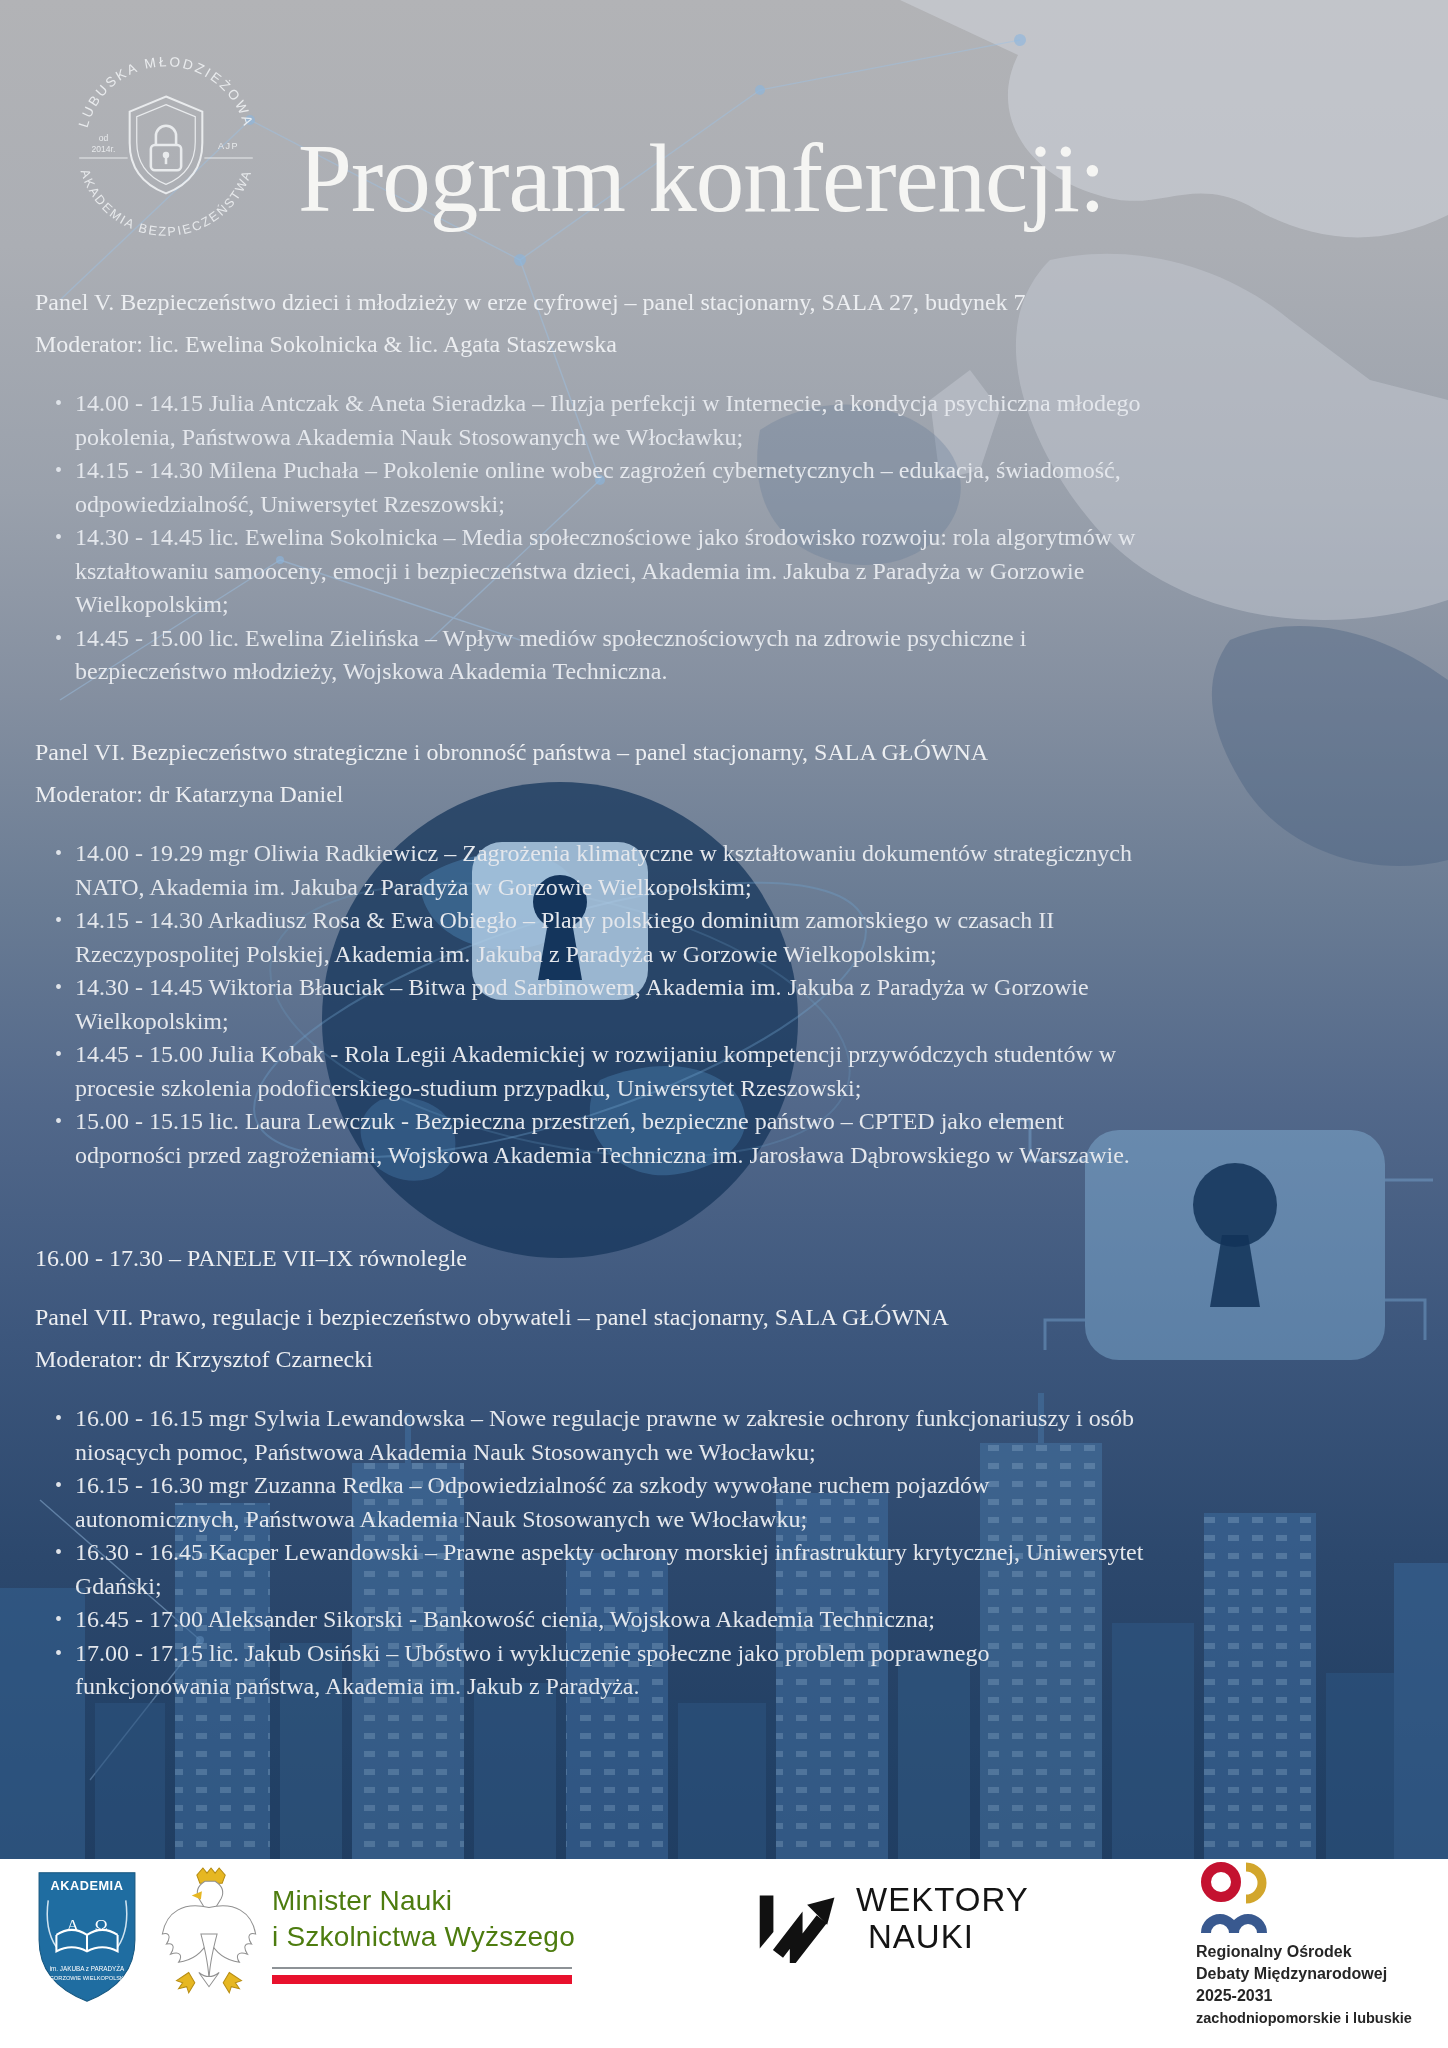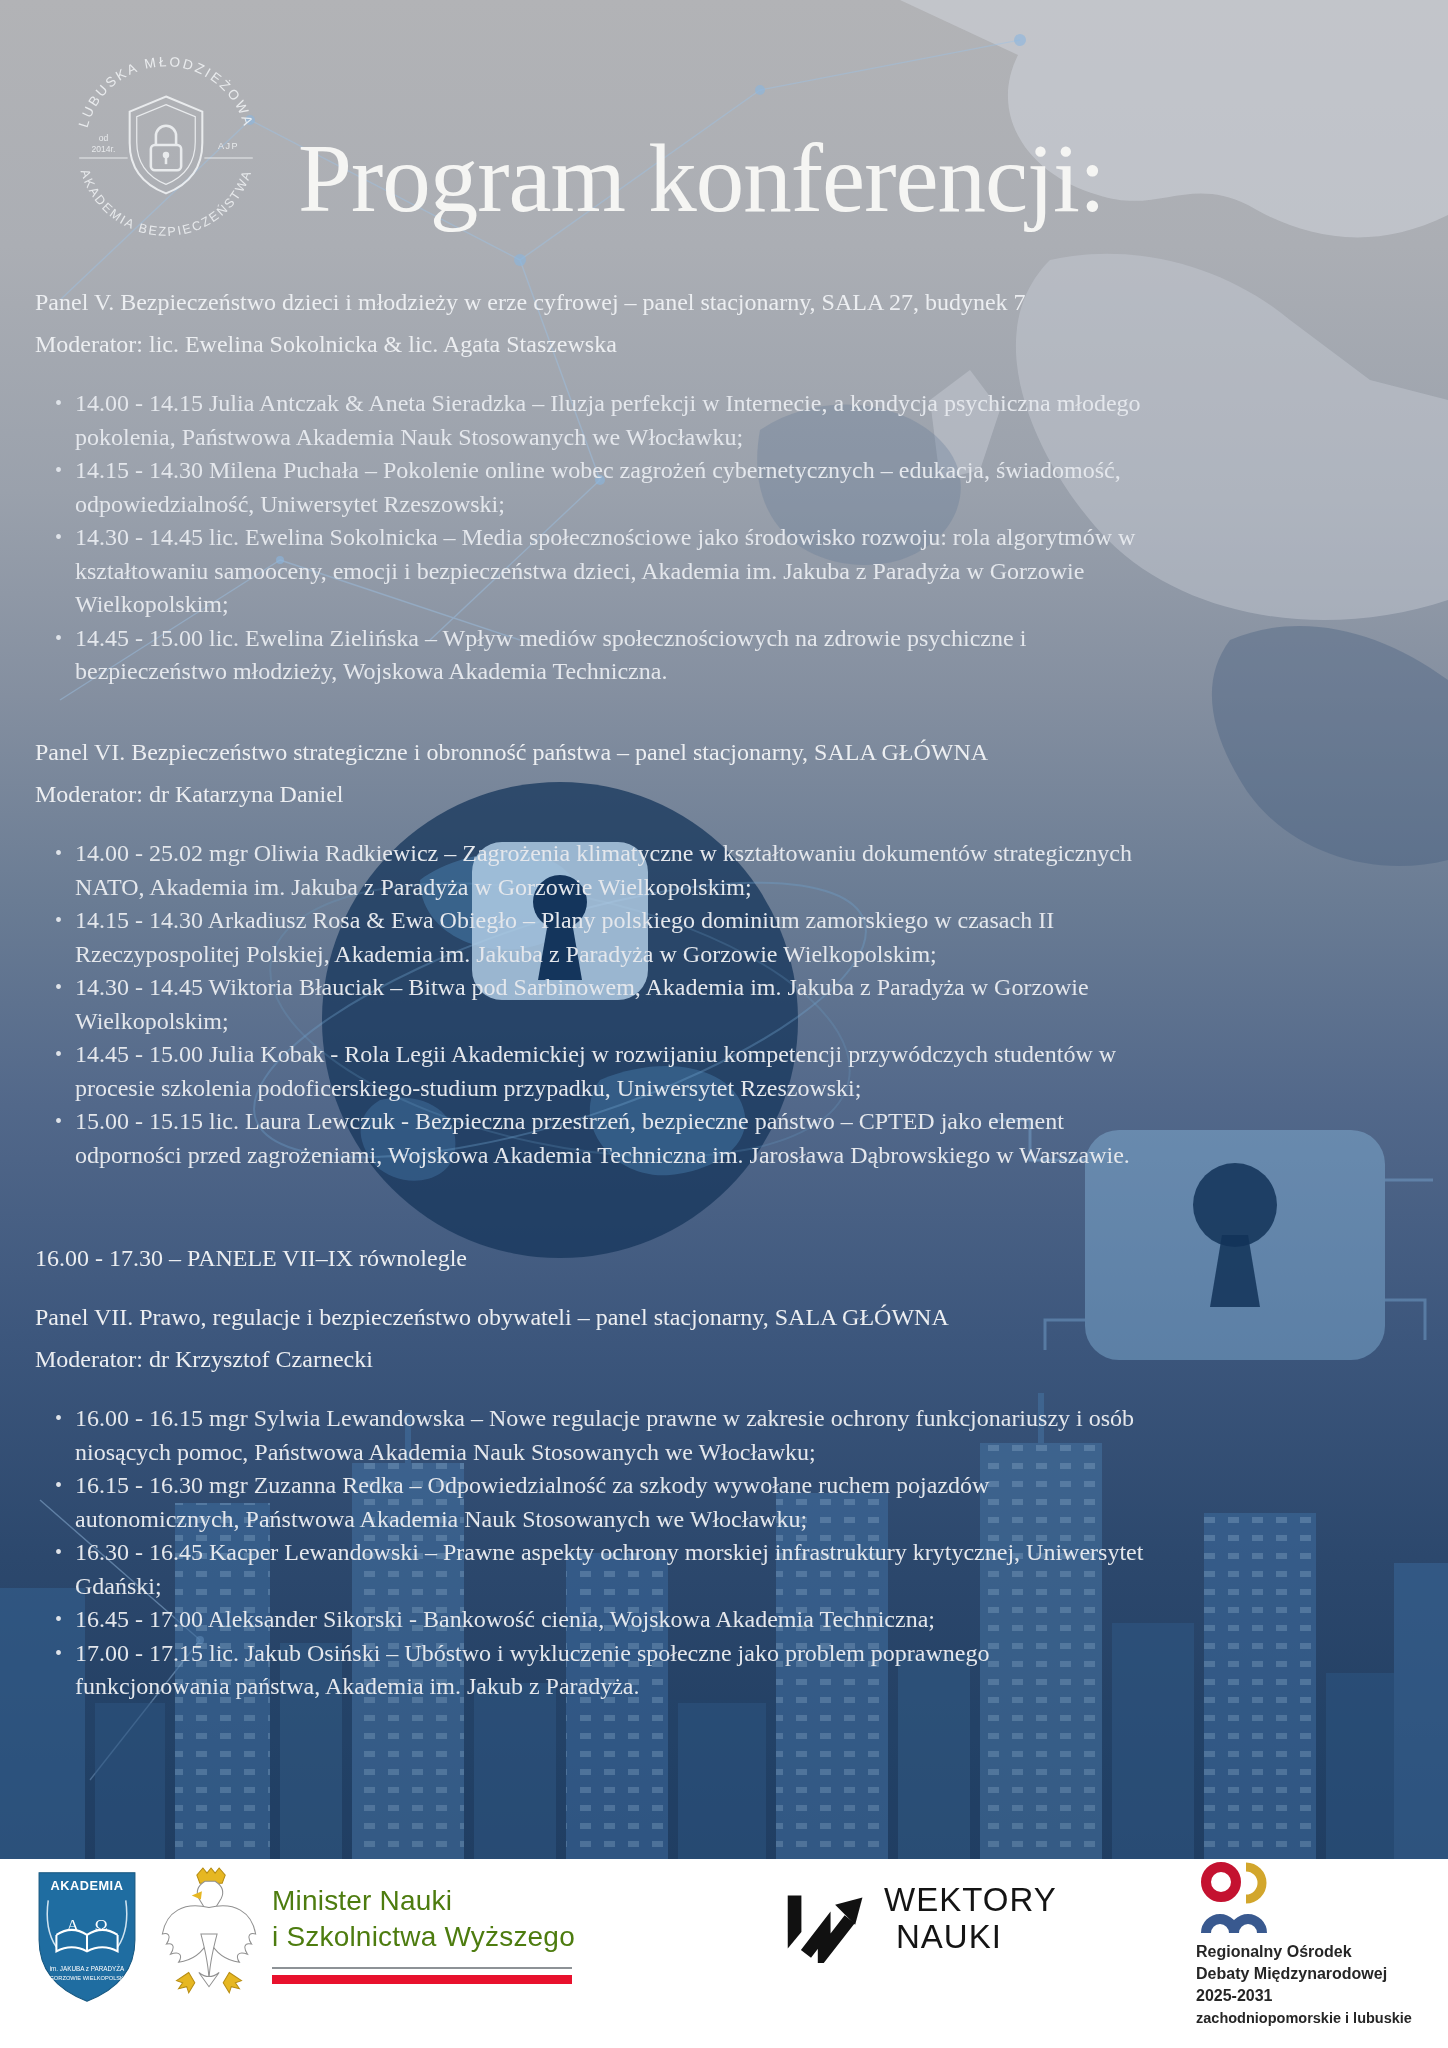--- a/index.html
+++ b/index.html
@@ -39,21 +39,21 @@
     position:absolute;left:0;bottom:0;width:1448px;height:189px;
     background:#ffffff;z-index:3;font-family:"Liberation Sans", sans-serif;
   }
   .crest{position:absolute;left:36px;top:10px;width:102px;height:136px;}
   .eagle{position:absolute;left:158px;top:6px;width:102px;height:142px;}
   .minister{position:absolute;left:272px;top:24px;color:#4d7c0f;}
   .minister .ln{font-size:28px;line-height:36px;font-weight:400;letter-spacing:.2px;}
   .pl-underline{width:300px;margin-top:12px;}
   .pl-underline .gray{height:2px;background:#8d9296;}
   .pl-underline .red{height:9px;background:#e8112d;margin-top:6px;}
-  .wektory{position:absolute;left:778px;top:22px;display:flex;align-items:flex-start;}
+  .wektory{position:absolute;left:750px;top:22px;display:flex;align-items:flex-start;}
   .wektory-mark{width:96px;height:82px;}
   .wektory-text{margin-left:10px;color:#141414;font-weight:300;}
   .wektory-text .w1,.wektory-text .w2{font-size:33px;line-height:37px;letter-spacing:1px;}
   .wektory-text .w2{padding-left:12px;}
   .rodm{position:absolute;left:1196px;top:0;color:#262626;}
   .rodm-mark{width:94px;height:78px;display:block;margin:2px 0 2px 2px;}
   .rodm .r1{font-size:16px;line-height:22px;font-weight:700;}
   .rodm .r4{font-size:14.5px;line-height:22px;font-weight:600;}
 </style>
 </head>
@@ -192,21 +192,21 @@
         <li>14.15 - 14.30 Milena Puchała – Pokolenie online wobec zagrożeń cybernetycznych – edukacja, świadomość, odpowiedzialność, Uniwersytet Rzeszowski;</li>
         <li>14.30 - 14.45 lic. Ewelina Sokolnicka – Media społecznościowe jako środowisko rozwoju: rola algorytmów w kształtowaniu samooceny, emocji i bezpieczeństwa dzieci, Akademia im. Jakuba z Paradyża w Gorzowie Wielkopolskim;</li>
         <li>14.45 - 15.00 lic. Ewelina Zielińska – Wpływ mediów społecznościowych na zdrowie psychiczne i bezpieczeństwo młodzieży, Wojskowa Akademia Techniczna.</li>
       </ul>
     </section>
 
     <section class="panel" style="top:731px;">
       <p class="panel-title">Panel VI. Bezpieczeństwo strategiczne i obronność państwa – panel stacjonarny, SALA GŁÓWNA</p>
       <p class="panel-moderator">Moderator: dr Katarzyna Daniel</p>
       <ul class="talk-list">
-        <li>14.00 - 25.02 mgr Oliwia Radkiewicz – Zagrożenia klimatyczne w kształtowaniu dokumentów strategicznych NATO, Akademia im. Jakuba z Paradyża w Gorzowie Wielkopolskim;</li>
+        <li>14.00 - 19.29 mgr Oliwia Radkiewicz – Zagrożenia klimatyczne w kształtowaniu dokumentów strategicznych NATO, Akademia im. Jakuba z Paradyża w Gorzowie Wielkopolskim;</li>
         <li>14.15 - 14.30 Arkadiusz Rosa &amp; Ewa Obiegło – Plany polskiego dominium zamorskiego w czasach II Rzeczypospolitej Polskiej, Akademia im. Jakuba z Paradyża w Gorzowie Wielkopolskim;</li>
         <li>14.30 - 14.45 Wiktoria Błauciak – Bitwa pod Sarbinowem, Akademia im. Jakuba z Paradyża w Gorzowie Wielkopolskim;</li>
         <li>14.45 - 15.00 Julia Kobak - Rola Legii Akademickiej w rozwijaniu kompetencji przywódczych studentów w procesie szkolenia podoficerskiego-studium przypadku, Uniwersytet Rzeszowski;</li>
         <li>15.00 - 15.15 lic. Laura Lewczuk - Bezpieczna przestrzeń, bezpieczne państwo – CPTED jako element odporności przed zagrożeniami, Wojskowa Akademia Techniczna im. Jarosława Dąbrowskiego w Warszawie.</li>
       </ul>
     </section>
 
     <p class="note" style="top:1237px;">16.00 - 17.30 – PANELE VII–IX równolegle</p>
 
     <section class="panel" style="top:1296px;">

